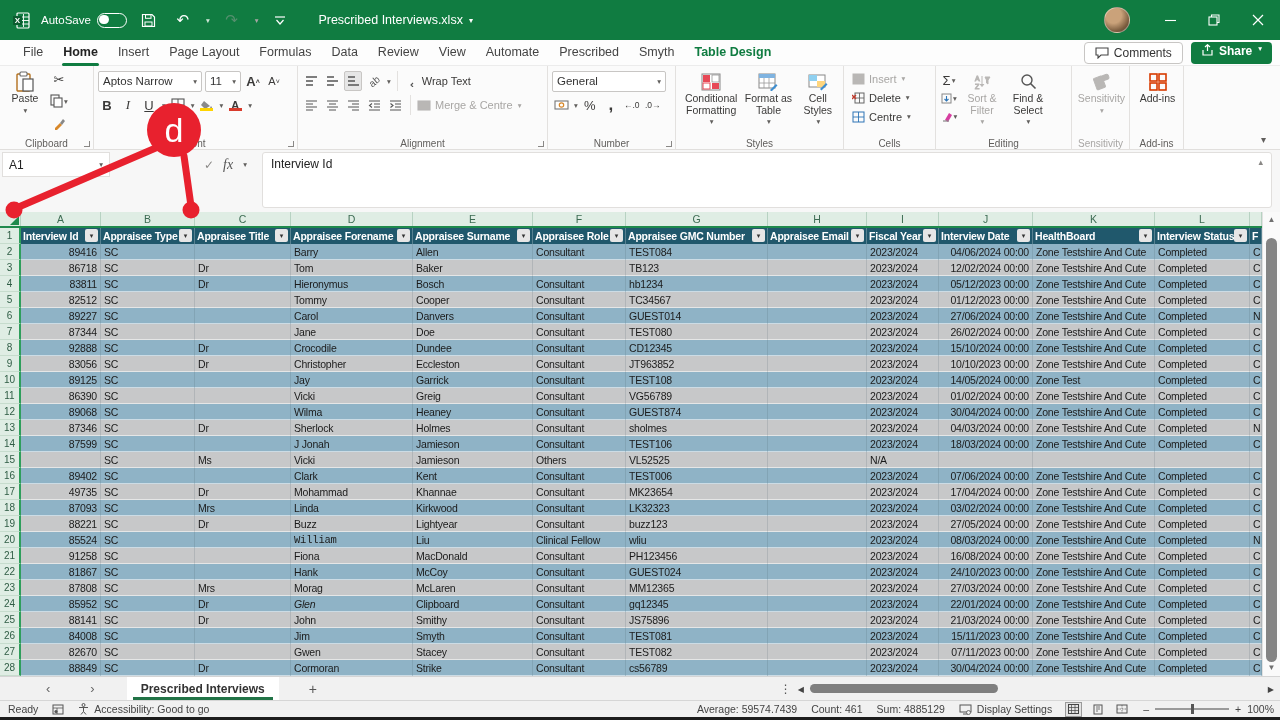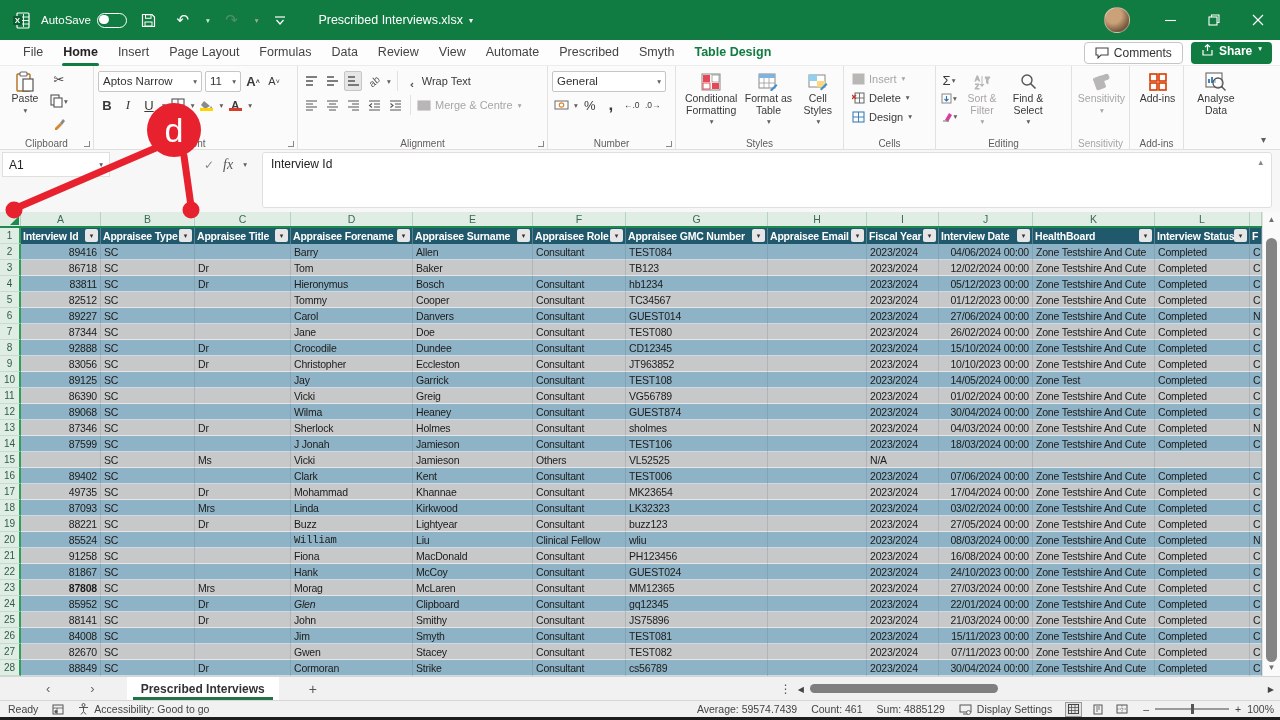--- a/index.html
+++ b/index.html
@@ -443,21 +443,21 @@
             <path d="M0 3l4 4M4 3L0 7" stroke="#c0392b" stroke-width="1.4"></path>
           </svg>
         <span>Delete</span>
           <span class="car">▾</span>
       </div>
       <div class="smrow">
         <svg class="ic" width="13" height="12" viewBox="0 0 13 12">
             <rect x="1" y="1" width="11" height="10" fill="none" stroke="#2e75b6" stroke-width="1"></rect>
             <path d="M1 6h11M6.5 1v10" stroke="#2e75b6" stroke-width=".9"></path>
           </svg>
-        <span>Design</span>
+        <span>Centre</span>
           <span class="car">▾</span>
       </div>
       <span class="glabel">Cells</span>
     </div>
 
     <div class="rgroup" style="width:136px">
       <div style="display:flex;gap:2px;">
         <div class="clipcol" style="padding-top:1px">
           <span class="icbtn" style="height:16px">
               <span>Σ</span>
@@ -526,33 +526,20 @@
               <rect x="11" y="2" width="7" height="7" fill="none" stroke="#d83b01" stroke-width="1.6"></rect>
               <rect x="2" y="11" width="7" height="7" fill="none" stroke="#d83b01" stroke-width="1.6"></rect>
               <rect x="11" y="11" width="7" height="7" fill="none" stroke="#d83b01" stroke-width="1.6"></rect>
             </svg>
           </span>
         <span>Add-ins</span>
       </div>
       <span class="glabel">Add-ins</span>
     </div>
 
-    <div class="rgroup" style="width:62px;border-right:none">
-      <div class="bigbtn" style="width:100%">
-        <span class="bicon">
-            <svg class="ic" width="22" height="20" viewBox="0 0 22 20">
-              <rect x="1" y="1" width="16" height="14" fill="#fff" stroke="#666" stroke-width="1.1"></rect>
-              <path d="M4 11V7M7 11V5M10 11V8" stroke="#2e75b6" stroke-width="1.8"></path>
-              <circle cx="13" cy="11" r="5" fill="#fff" fill-opacity=".6" stroke="#555" stroke-width="1.3"></circle>
-              <path d="M16.5 14.5l4 4" stroke="#555" stroke-width="1.5"></path>
-            </svg>
-          </span>
-        <span>Analyse Data</span>
-      </div>
-    </div>
 
     <span class="collapse-rib">▾</span>
   </div>
 
   <div class="fbar">
     <div class="namebox">
       <span>A1</span>
       <span class="car">▾</span>
     </div>
     <div class="fx-cluster">
@@ -932,21 +919,21 @@
         <div class="cell band-b" style="width: 142px;">GUEST024</div>
         <div class="cell band-b" style="width: 99px;"></div>
         <div class="cell band-b" style="width: 72px;">2023/2024</div>
         <div class="cell band-b ar" style="width: 94px;">24/10/2023 00:00</div>
         <div class="cell band-b" style="width: 122px;">Zone Testshire And Cute</div>
         <div class="cell band-b" style="width: 95px;">Completed</div>
         <div class="cell band-b" style="width: 12px;">C</div>
       </div>
       <div class="srow">
         <div class="rn">23</div>
-        <div class="cell band-g ar" style="width: 80px; font-weight: bold;">87808</div>
+        <div class="cell band-g ar" style="width: 80px;">87808</div>
         <div class="cell band-g" style="width: 94px;">SC</div>
         <div class="cell band-g" style="width: 96px;">Mrs</div>
         <div class="cell band-g" style="width: 122px;">Morag</div>
         <div class="cell band-g" style="width: 120px;">McLaren</div>
         <div class="cell band-g" style="width: 93px;">Consultant</div>
         <div class="cell band-g" style="width: 142px;">MM12365</div>
         <div class="cell band-g" style="width: 99px;"></div>
         <div class="cell band-g" style="width: 72px;">2023/2024</div>
         <div class="cell band-g ar" style="width: 94px;">27/03/2024 00:00</div>
         <div class="cell band-g" style="width: 122px;">Zone Testshire And Cute</div>

